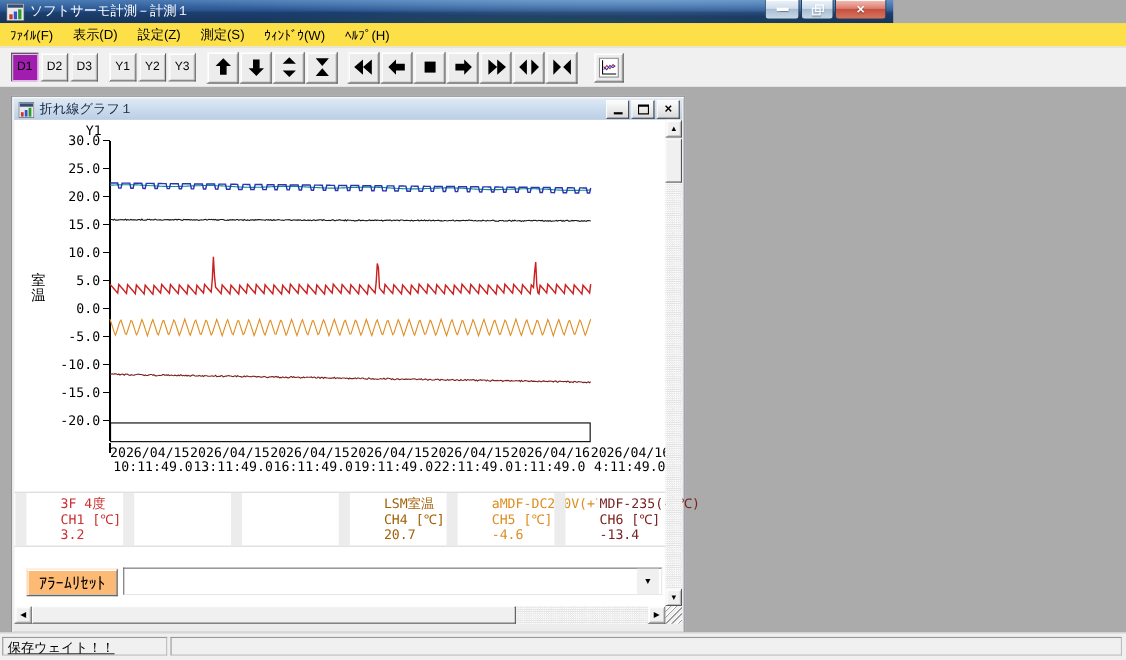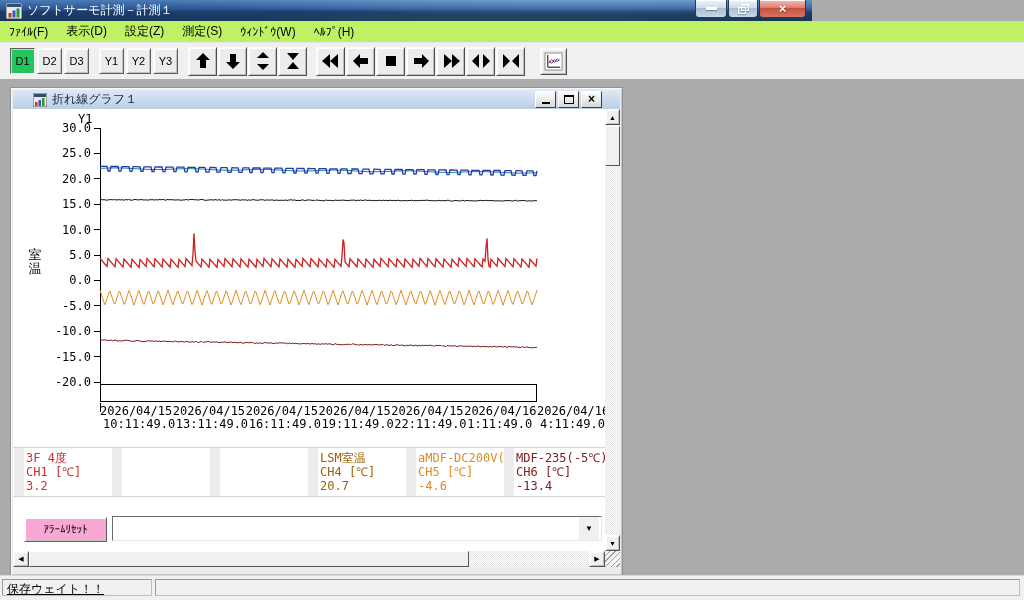--- a/index.html
+++ b/index.html
@@ -24,57 +24,57 @@
     background:linear-gradient(180deg,#eef5fb 0%,#cfdcea 45%,#a9bdd2 50%,#c8d8e8 100%);
     box-shadow:inset 0 1px 0 rgba(255,255,255,.9);margin-left:1px;}
   .abtn.close{background:linear-gradient(180deg,#f3c0b8 0%,#dd7c6e 45%,#c4513f 50%,#d8745f 100%);}
   .g-min{display:block;width:11px;height:3px;background:#fff;box-shadow:0 1px 1px rgba(0,0,0,.35);}
   .g-rest{position:relative;display:block;width:11px;height:10px;}
   .g-rest i{position:absolute;border:1px solid #fff;background:transparent;box-shadow:0 1px 1px rgba(0,0,0,.25);}
   .g-rest i.b{left:0;bottom:0;width:6px;height:5px;}
   .g-rest i.t{right:0;top:0;width:6px;height:5px;}
   .g-x{color:#fff;font-size:13px;font-weight:bold;line-height:15px;text-shadow:0 1px 1px rgba(0,0,0,.4);}
   .menubar{
-    position:absolute;left:0;top:21px;width:1024px;height:21px;background:#bef264;
+    position:absolute;left:0;top:21px;width:1024px;height:21px;background:#fde047;
     border-bottom:1px solid #e6e6e6;display:flex;align-items:center;font-size:12px;color:#000;
   }
   .menu-item{padding:2px 9px;}
   
   .toolbar{
     position:absolute;left:0;top:43px;width:1024px;height:36px;background:#f0f0f0;
     display:flex;align-items:center;padding-left:10px;box-sizing:border-box;
   }
   .tbtn{
     width:23px;height:24px;margin-right:2px;font-size:11px;color:#000;
     display:flex;align-items:center;justify-content:center;
     background:#ececec;border:1px solid;border-color:#fafafa #5f5f5f #5f5f5f #fafafa;
     box-shadow:inset 1px 1px 0 #ffffff, inset -1px -1px 0 #c2c2c2;
   }
   .tbtn.pressed{
-    background:#22c55e;border-color:#5f5f5f #fafafa #fafafa #5f5f5f;
+    background:#a21caf;border-color:#5f5f5f #fafafa #fafafa #5f5f5f;
     box-shadow:inset 1px 1px 0 #cfcfcf;
   }
   .ibtn{
     width:27px;height:27px;margin-right:1px;display:flex;align-items:center;justify-content:center;
     background:#ececec;border:1px solid;border-color:#fafafa #4f4f4f #4f4f4f #fafafa;
     box-shadow:inset 1px 1px 0 #ffffff, inset -1px -1px 0 #bdbdbd;
   }
   .gapL{margin-left:8px;}
   .gapXL{margin-left:14px;}
   
   .mdi{position:absolute;left:0;top:79px;width:1024px;height:497px;background:#ababab;}
   .child{
     position:absolute;left:10px;top:8px;width:607px;height:483px;
     background:#ececec;border:1px solid #8e9299;padding:2px;
     box-shadow:inset 1px 1px 0 #f8f8f8, inset -1px -1px 0 #c6c6c6;
   }
   .child-titlebar{
     height:19px;background:linear-gradient(180deg,#dcе9f6,#bacee4);
     background:linear-gradient(180deg,#dce9f6,#bacee4);
-    display:flex;align-items:center;padding:0 18px;
+    display:flex;align-items:center;padding:0 2px;
   }
   .child-icon{width:14px;height:14px;margin:0 2px;}
   .child-title{font-size:12px;color:#16243d;margin-left:3px;white-space:nowrap;}
   .child-controls{margin-left:auto;display:flex;}
   .cbtn{
     width:19px;height:15px;margin-left:2px;position:relative;
     background:linear-gradient(#fdfdfd,#d9d9d9);border:1px solid;border-color:#fff #404040 #404040 #fff;
     display:flex;align-items:center;justify-content:center;color:#000;
   }
   .cg-min{display:block;width:8px;height:2px;background:#000;margin-top:7px;}
@@ -82,27 +82,27 @@
   .cg-x{font-size:12px;font-weight:bold;line-height:11px;}
   .child-body{position:relative;width:607px;height:458px;background:#fff;}
   
   #chart-svg{position:absolute;left:0;top:0;}
   .legend{
     position:absolute;left:0;top:338px;width:592px;height:50px;background:#fff;
     border-top:1px solid #d6d6d6;border-bottom:1px solid #d6d6d6;box-sizing:border-box;
     font-family:"DejaVu Sans Mono",monospace;font-size:12px;line-height:14px;
   }
   .legend .gutter{position:absolute;top:0;width:10px;height:48px;background:#ececec;}
-  .legend .legend-cell{position:absolute;top:3px;width:96px;white-space:nowrap;overflow:hidden;}
+  .legend .legend-cell{position:absolute;top:3px;width:96px;white-space:nowrap;overflow:hidden;margin-left:29px;}
   
   .alarm-btn{
-    position:absolute;left:11px;top:408px;width:81px;height:23px;font-size:11px;color:#000;
+    position:absolute;left:11px;top:408px;width:81px;height:23px;font-size:15px;color:#000;
     font-family:"DejaVu Sans Mono",monospace;
     display:flex;align-items:center;justify-content:center;
-    background:#f9a8d4;border:1px solid;border-color:#fafafa #5f5f5f #5f5f5f #fafafa;
+    background:#fdba74;border:1px solid;border-color:#fafafa #5f5f5f #5f5f5f #fafafa;
     box-shadow:inset 1px 1px 0 #ffffff, inset -1px -1px 0 #c2c2c2;
   }
   .combo{
     position:absolute;left:99px;top:407px;width:490px;height:25px;box-sizing:border-box;
     background:#fff;border:1px solid;border-color:#6d6d6d #e8e8e8 #e8e8e8 #6d6d6d;
   }
   .combo input{
     position:absolute;left:1px;top:1px;width:462px;height:21px;border:none;outline:none;
     font-family:"DejaVu Sans Mono",monospace;font-size:12px;padding:0 3px;
   }

